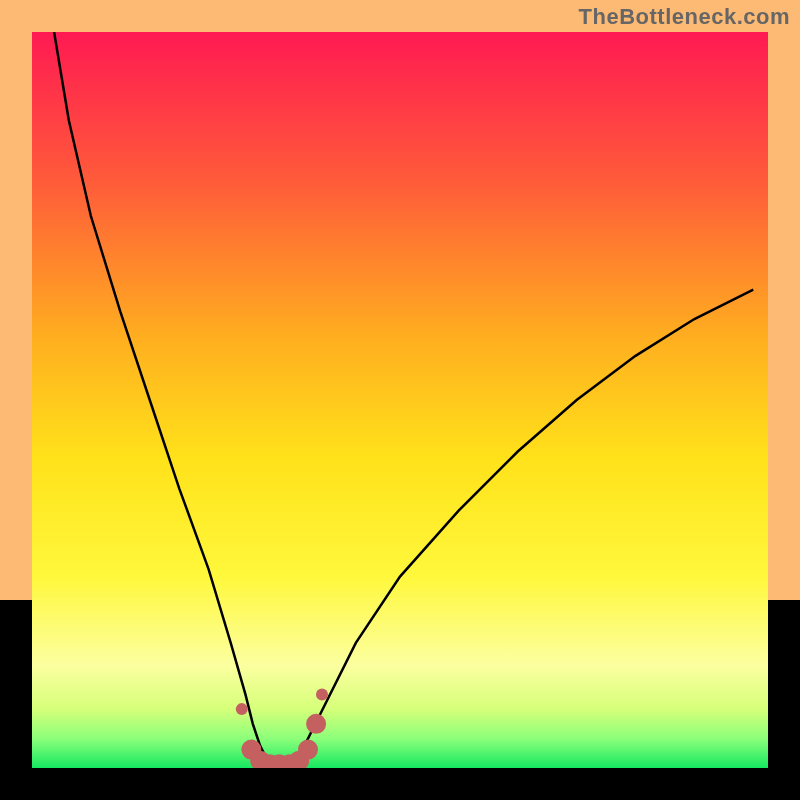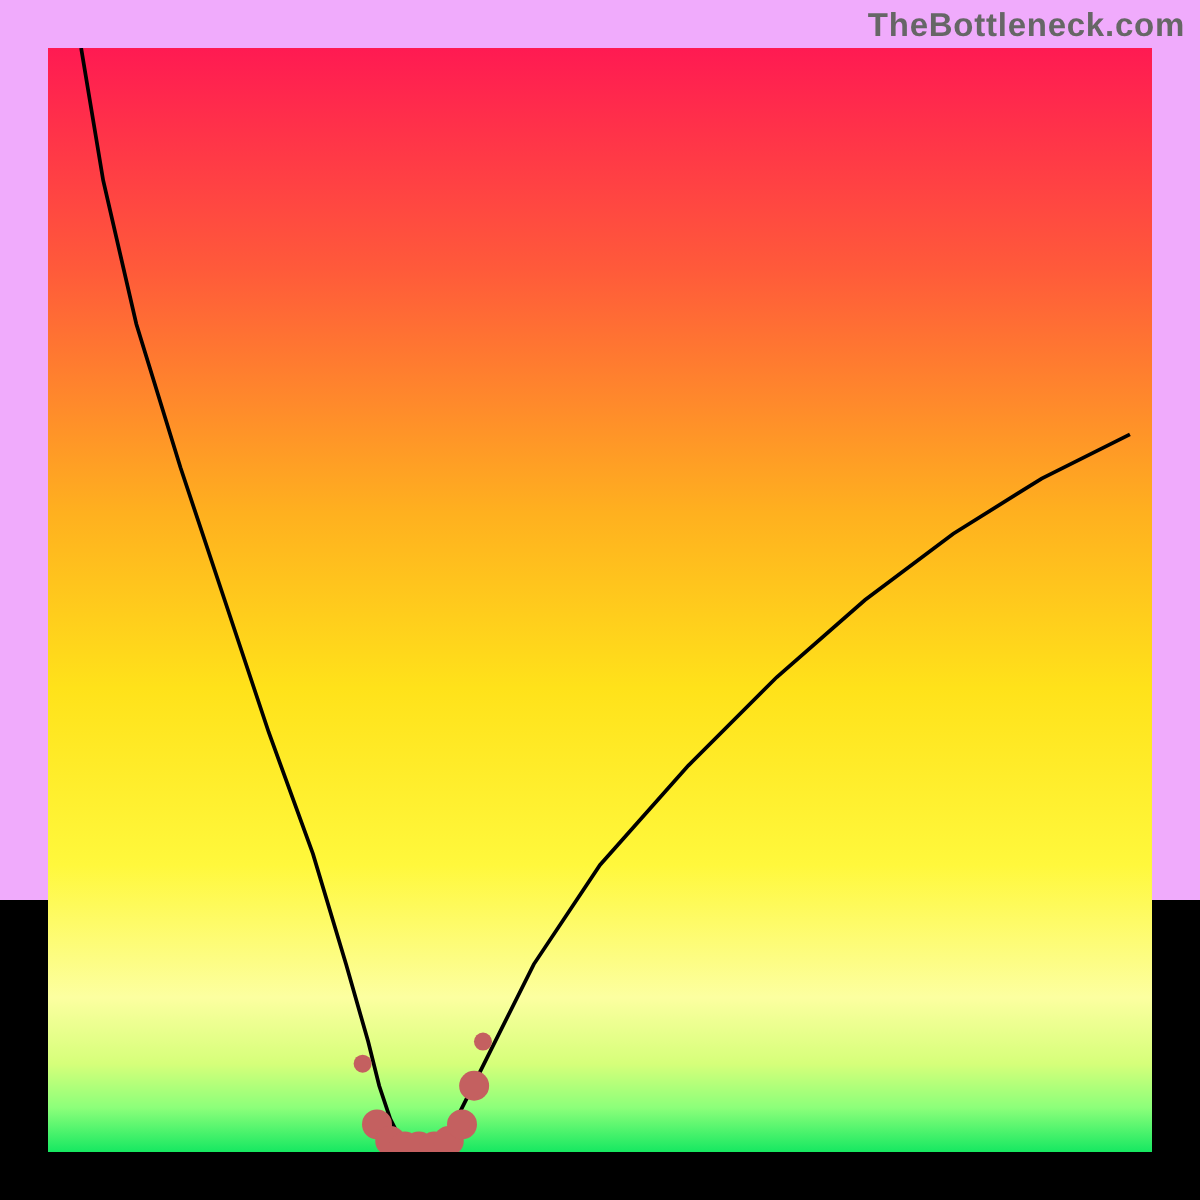--- a/index.html
+++ b/index.html
@@ -8,21 +8,21 @@
     width: 800px;
     height: 800px;
     background: #000;
     overflow: hidden;
     font-family: Arial, Helvetica, sans-serif;
   }
   .frame {
     position: relative;
     width: 800px;
     height: 600px;
-    background: #f0abfc;
+    background: #fdba74;
   }
   .watermark {
     position: absolute;
     top: 4px;
     right: 10px;
     color: #666;
     font-size: 22px;
     font-weight: bold;
     letter-spacing: 0.5px;
     z-index: 50;

